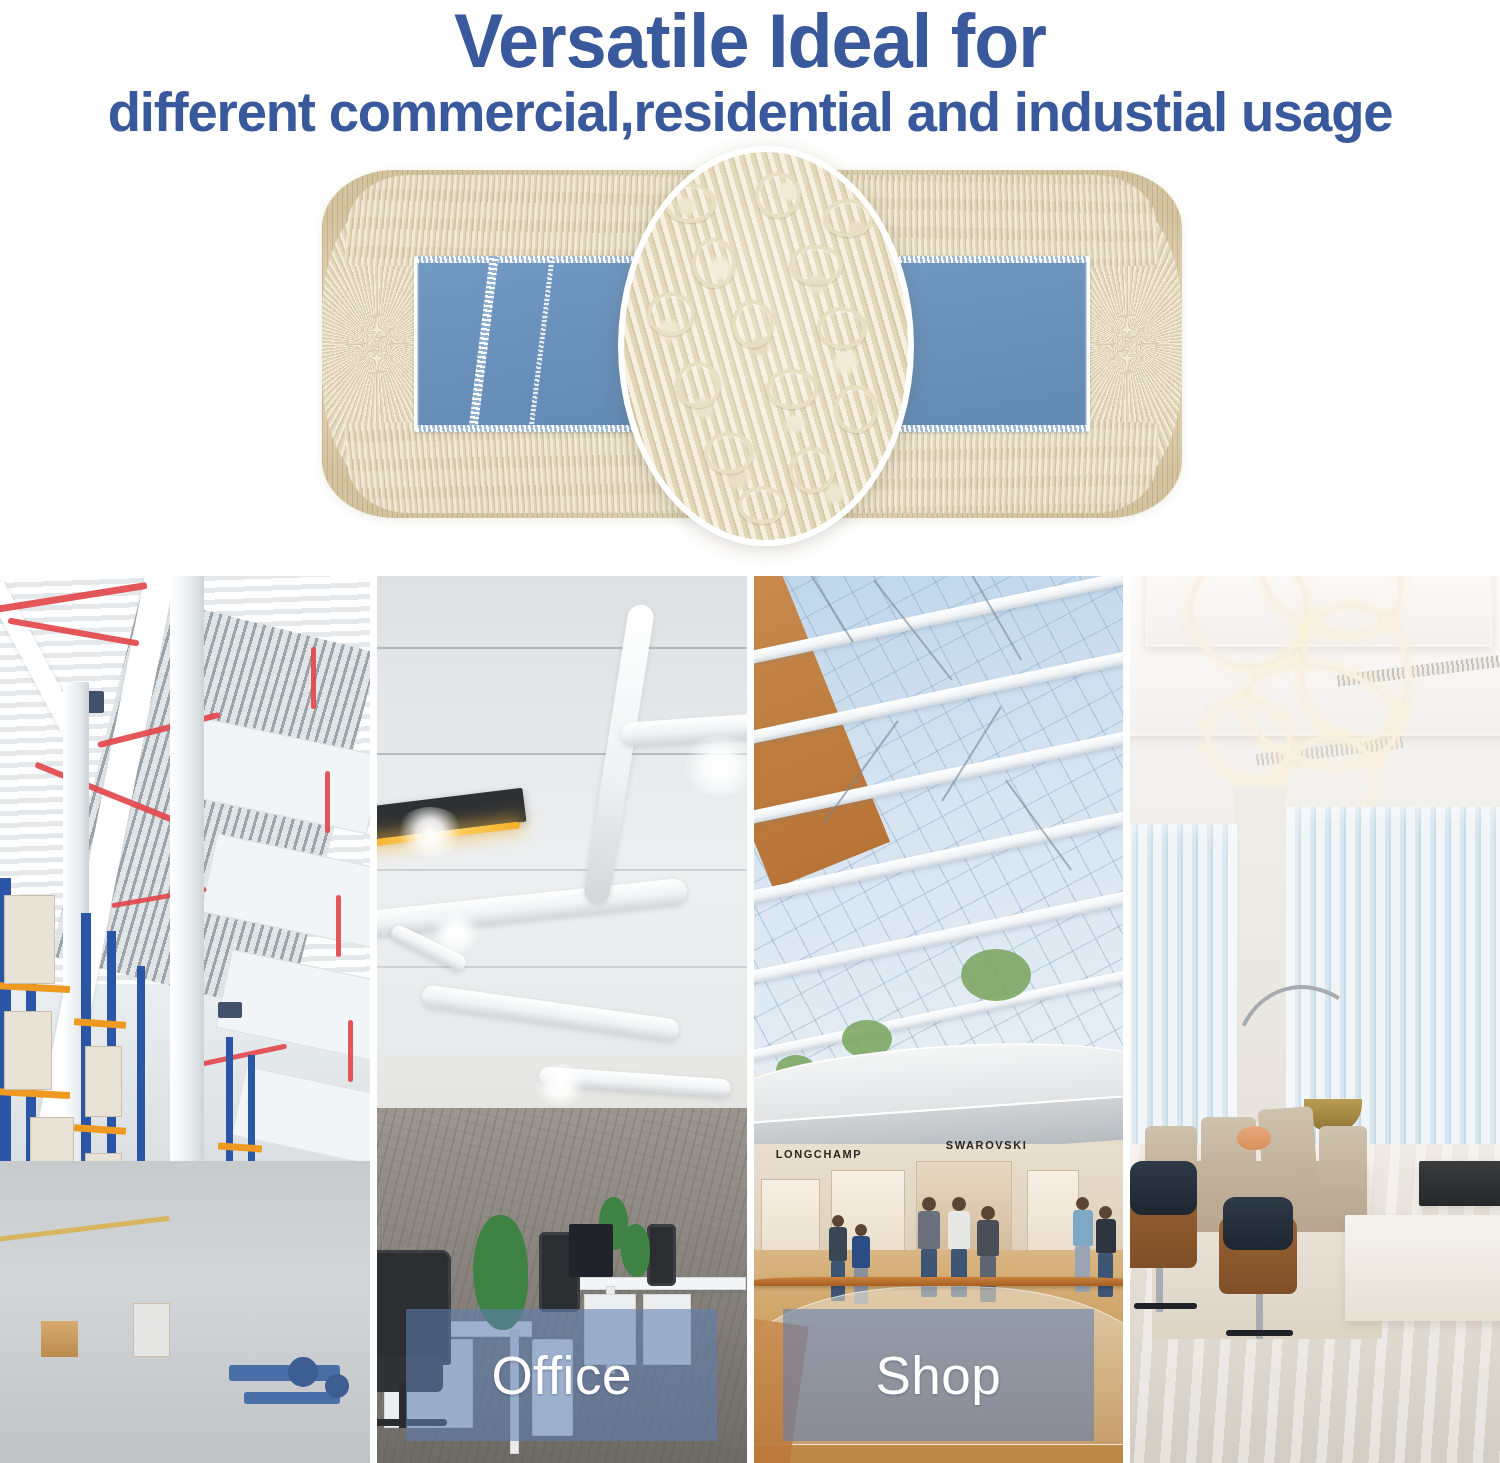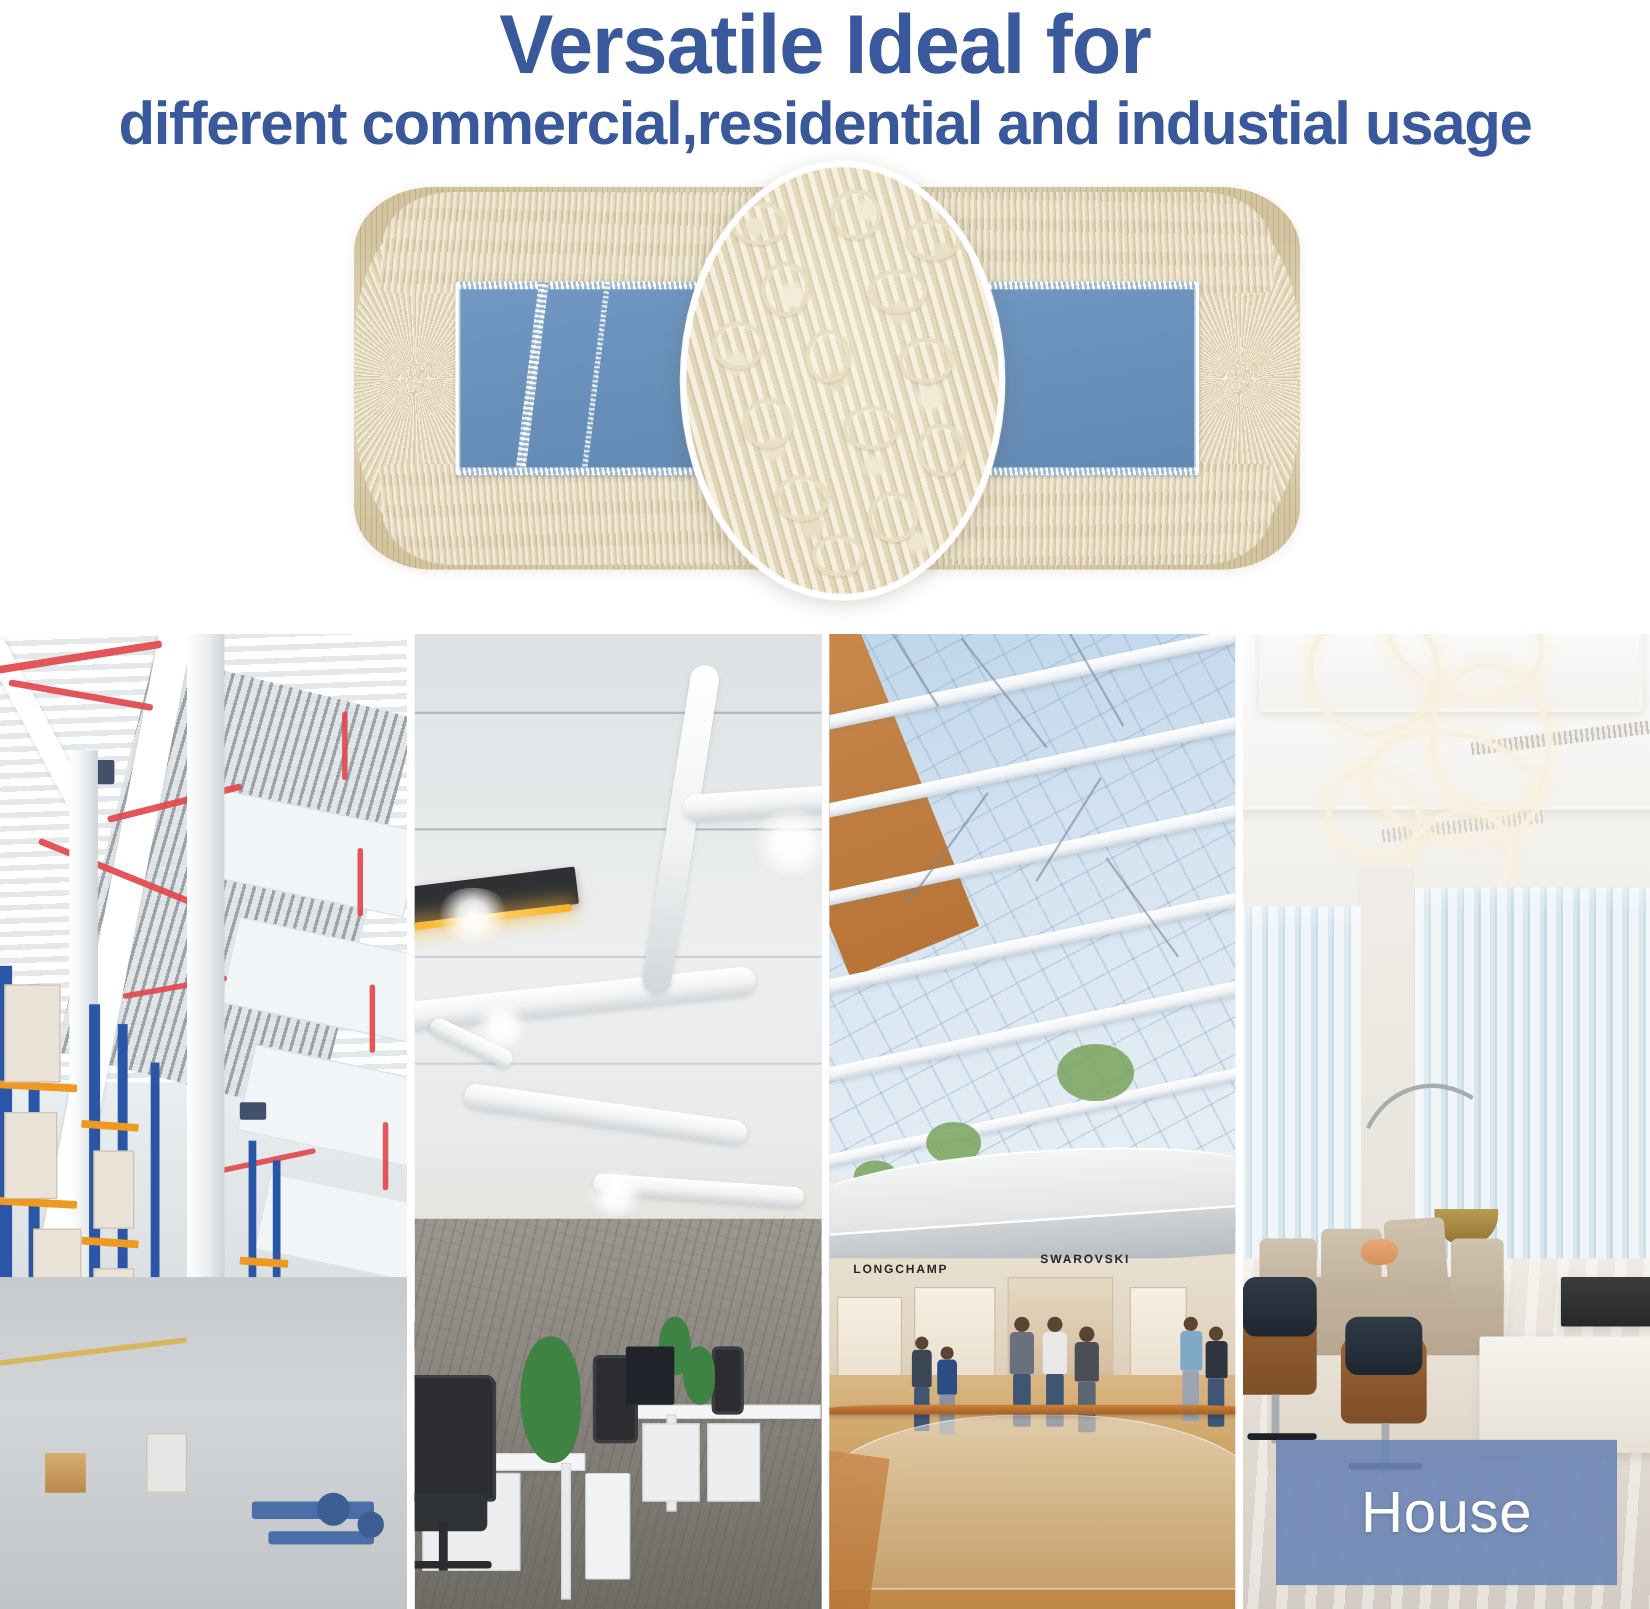--- a/index.html
+++ b/index.html
@@ -490,20 +490,23 @@
       <div class="of-chair-base" style="left:-2%; top:95%; width:21%;"></div>
 
       <div class="of-chair-back" style="left:44%; top:74%; width:11%; height:9%; border-radius:6px;"></div>
       <div class="of-chair-back" style="left:73%; top:73%; width:8%;  height:7%; border-radius:6px;"></div>
 
       <div class="of-plant" style="left:26%; top:72%; width:15%; height:13%;"></div>
       <div class="of-plant" style="left:60%; top:70%; width:8%;  height:6%;"></div>
       <div class="of-plant" style="left:66%; top:73%; width:8%;  height:6%;"></div>
       <div class="of-monitor" style="left:52%; top:73%; width:12%; height:6%;"></div>
     </div>
+    <div class="label-box">
+      <span class="label-text">Office</span>
+    </div>
   </div>
 
   <div class="photo-cell">
     <div class="scene">
       <div class="sh-bg"></div>
       <div class="sh-sky"></div>
       <div class="sh-glassgrid"></div>
 
       <div class="sh-terracotta" style="left:-12%; top:-2%; width:34%; height:36%; transform:rotate(-22deg);"></div>
 
@@ -574,20 +577,23 @@
         <div class="sh-torso" style="left:2px; top:13px; width:20px; height:34px; background:#2F3540;"></div>
         <div class="sh-legs" style="left:4px; top:47px; width:15px; height:44px;"></div>
       </div>
 
       <div class="sh-balustrade" style="left:-4%; top:80%; width:112%; height:18%;
            border-radius:46% 46% 0 0/80px 80px 0 0;"></div>
       <div class="sh-rail" style="left:-6%; top:79%; width:116%; border-radius:40% 40% 0 0/18px 18px 0 0;"></div>
 
       <div class="sh-terracotta" style="left:-6%; top:84%; width:18%; height:18%; transform:rotate(8deg); opacity:.9;"></div>
     </div>
+    <div class="label-box">
+      <span class="label-text">Shop</span>
+    </div>
   </div>
 
   <div class="photo-cell">
     <div class="scene">
       <div class="hs-bg"></div>
       <div class="hs-ceiling"></div>
       <div class="hs-coffer" style="left:-6%; top:-4%; width:112%; height:22%; border-radius:4px;"></div>
       <div class="hs-coffer" style="left:4%;  top:-6%; width:94%;  height:14%; border-radius:4px;"></div>
       <div class="hs-vent" style="left:56%; top:10%; width:44%; transform:rotate(-7deg);"></div>
       <div class="hs-vent" style="left:34%; top:19%; width:40%; transform:rotate(-7deg); opacity:.75;"></div>
@@ -627,18 +633,15 @@
       <div class="hs-star" style="left:1%; top:82%; width:17%;"></div>
 
       <div class="hs-lounge-shell" style="left:24%; top:72%; width:21%; height:9%;"></div>
       <div class="hs-lounge-pad" style="left:25%; top:70%; width:19%; height:6%;"></div>
       <div class="hs-post" style="left:34%; top:81%; height:5%;"></div>
       <div class="hs-star" style="left:26%; top:85%; width:18%;"></div>
 
       <div class="hs-table" style="left:58%; top:72%; width:46%; height:12%;"></div>
       <div class="hs-table" style="left:78%; top:66%; width:26%; height:5%; background:linear-gradient(180deg,#3A3B3D,#27282A);"></div>
     </div>
-    <div class="label-box solid">
-      <span class="label-text">House</span>
-    </div>
   </div>
 
 </div>
 
 </body></html>

